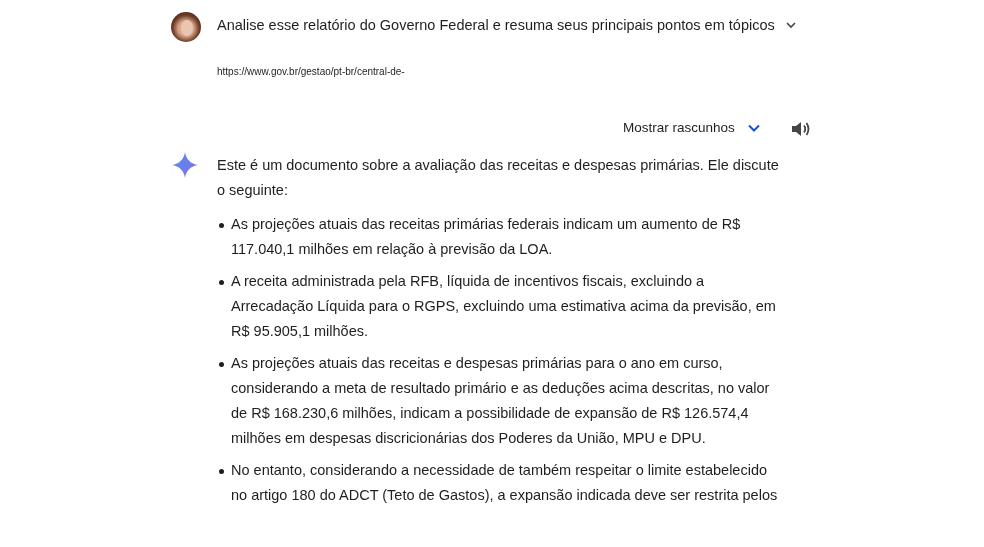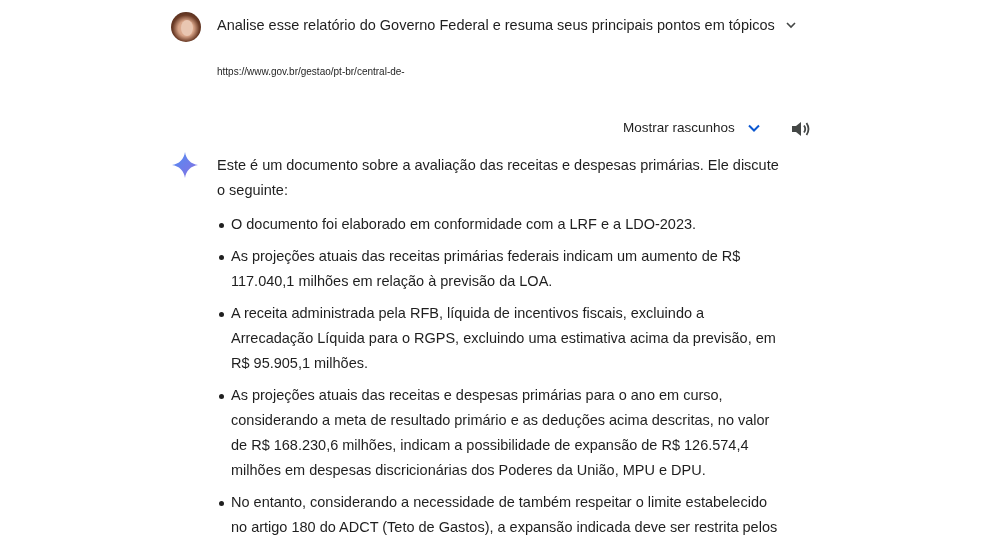--- a/index.html
+++ b/index.html
@@ -87,19 +87,18 @@
       <stop offset="0" stop-color="#4f8df5"></stop>
       <stop offset="1" stop-color="#8a6fe0"></stop>
     </linearGradient>
   </defs>
   <path d="M13 0 C13.8 7 19 12.2 26 13 C19 13.8 13.8 19 13 26 C12.2 19 7 13.8 0 13 C7 12.2 12.2 7 13 0 Z" fill="url(#g)"></path>
 </svg>
 
 <div class="response">
   <p>Este é um documento sobre a avaliação das receitas e despesas primárias. Ele discute o seguinte:</p>
   <ul>
-    <li>O documento foi elaborado em conformidade com a LRF e a LDO-2023.</li>
     <li>As projeções atuais das receitas primárias federais indicam um aumento de R$ 117.040,1 milhões em relação à previsão da LOA.</li>
     <li>A receita administrada pela RFB, líquida de incentivos fiscais, excluindo a Arrecadação Líquida para o RGPS, excluindo uma estimativa acima da previsão, em R$ 95.905,1 milhões.</li>
     <li>As projeções atuais das receitas e despesas primárias para o ano em curso, considerando a meta de resultado primário e as deduções acima descritas, no valor de R$ 168.230,6 milhões, indicam a possibilidade de expansão de R$ 126.574,4 milhões em despesas discricionárias dos Poderes da União, MPU e DPU.</li>
     <li>No entanto, considerando a necessidade de também respeitar o limite estabelecido no artigo 180 do ADCT (Teto de Gastos), a expansão indicada deve ser restrita pelos</li>
   </ul>
 </div>
 
 </body></html>

